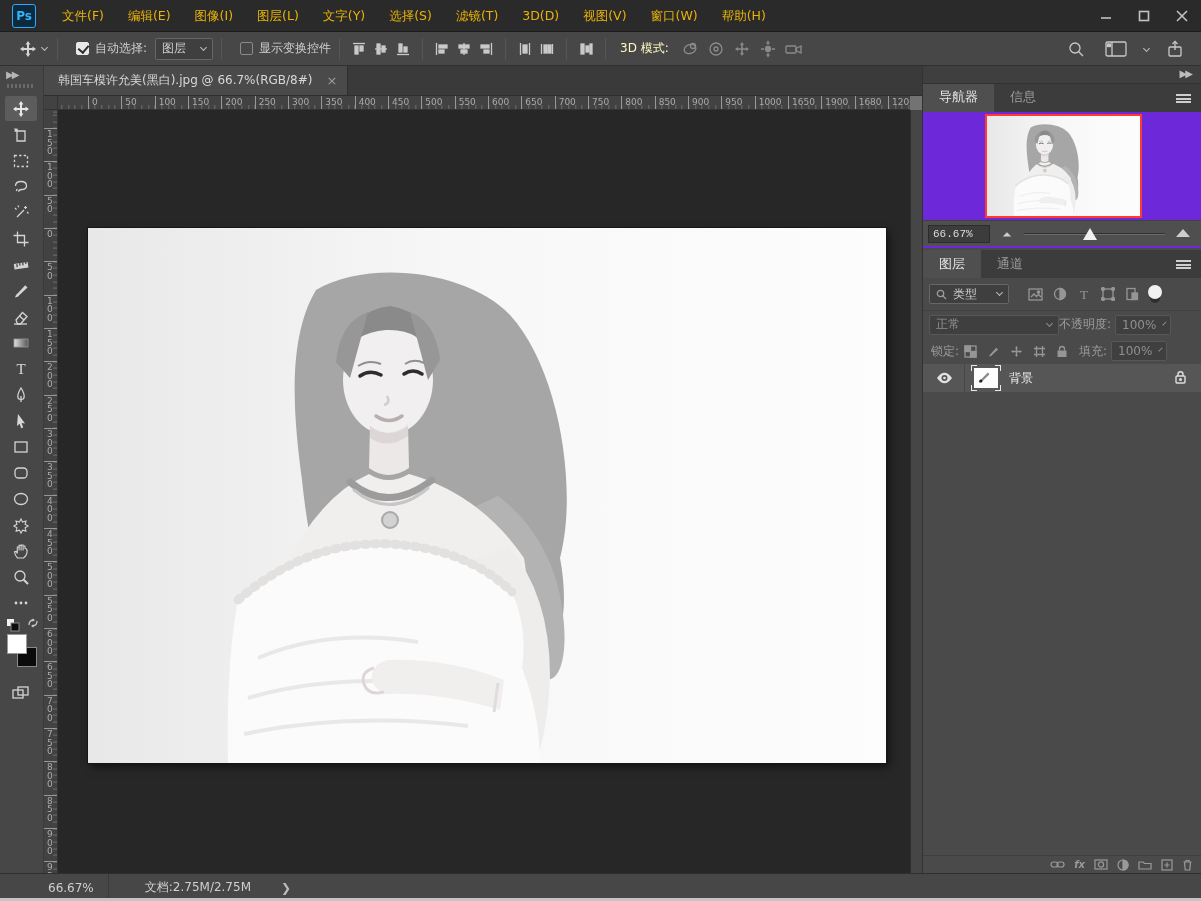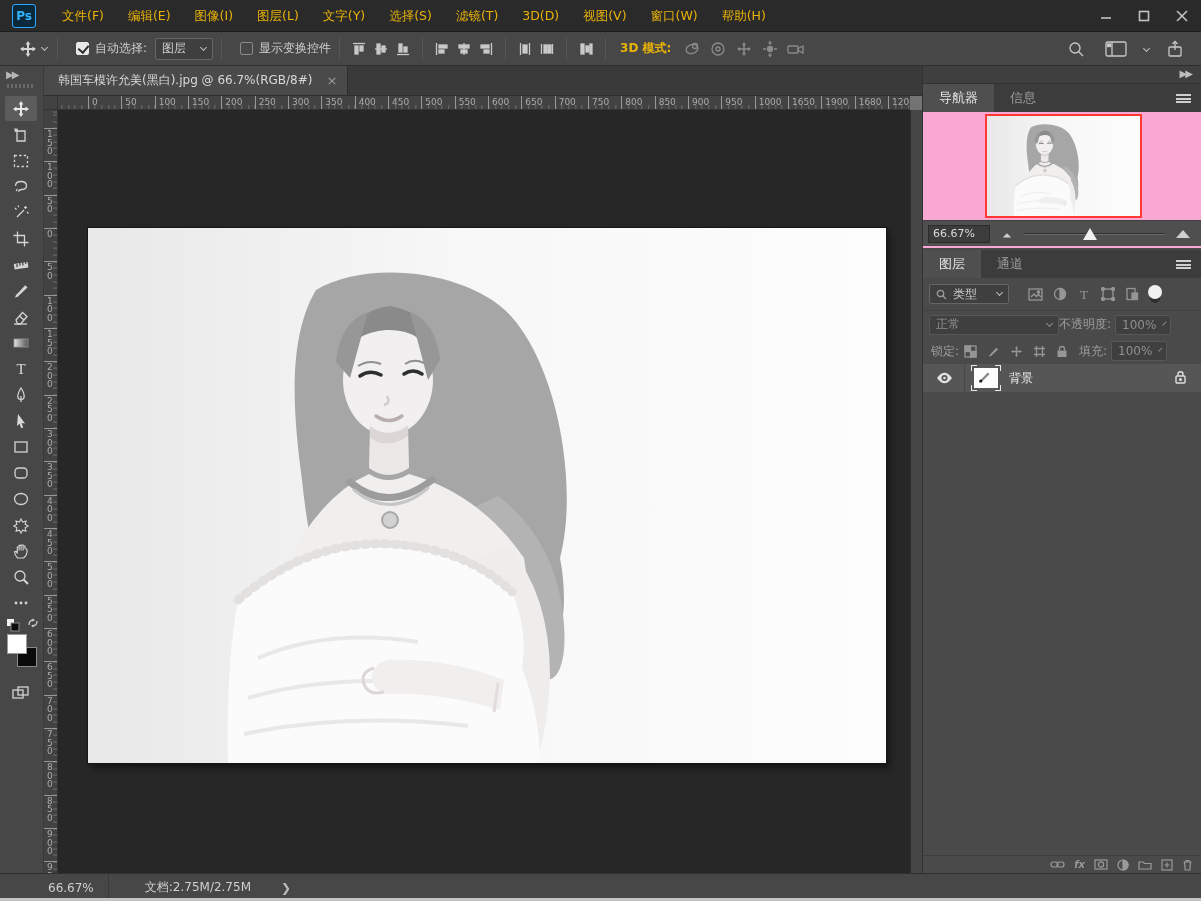--- a/index.html
+++ b/index.html
@@ -29,21 +29,21 @@
     margin:0 6px 0 10px; position:relative; }
   .chk.checked { background:#e8e8e8; border-color:#e8e8e8; }
   .chk.checked:after { content:""; position:absolute; left:3px; top:0px; width:5px; height:8px;
     border:solid #2b2b2b; border-width:0 2px 2px 0; transform:rotate(40deg); }
   .combo { height:22px; background:#3f3f3f; border:1px solid #666; border-radius:2px;
     display:flex; align-items:center; padding:0 6px; color:#cfcfcf; gap:8px; }
   .combo .chev { border:solid #bdbdbd; border-width:0 1.5px 1.5px 0; width:5px; height:5px;
     transform:rotate(45deg); margin-top:-3px; }
   .combo.disabled { color:#8f8f8f; border-color:#575757; }
   .combo.disabled .chev { border-color:#8f8f8f; }
-  .label-dim { color:#eab308;font-weight:bold; }
+  .label-dim { color:#fef9c3; }
 
   
   #tools { position:absolute; top:66px; left:0; width:44px; bottom:28px; background:#474747;
     border-right:1px solid #3a3a3a; }
   #tools-collapse { position:absolute; top:3px; left:6px; color:#b5b5b5; font-size:10px; letter-spacing:-2px; }
   #tools-grip { position:absolute; top:18px; left:7px; width:28px; height:4px;
     background:repeating-linear-gradient(90deg,#6a6a6a 0 2px,transparent 2px 4px); }
   .tool { position:absolute; left:5px; width:32px; height:25px; display:flex; align-items:center; justify-content:center;
     border-radius:2px; }
   .tool svg { stroke:#d4d4d4; fill:none; stroke-width:1.3; }
@@ -90,21 +90,21 @@
   #dock-top { position:absolute; top:0; left:0; right:0; height:18px; background:#3f3f3f;
     border-bottom:1px solid #333; }
   #dock-collapse { position:absolute; right:10px; top:2px; color:#bdbdbd; font-size:10px; letter-spacing:-2px; }
   .panel-tabs { position:absolute; left:0; right:0; height:28px; background:#3c3c3c; display:flex; }
   .ptab { padding:0 16px; line-height:28px; font-size:13px; color:#9d9d9d; }
   .ptab.active { background:#4f4f4f; color:#e6e6e6; }
   .pmenu { margin-left:auto; align-self:center; margin-right:10px; width:15px; height:9px;
     border-top:2px solid #cfcfcf; border-bottom:2px solid #cfcfcf; position:relative; }
   .pmenu:after { content:""; position:absolute; left:0; right:0; top:2.5px; border-top:2px solid #cfcfcf; }
 
-  #navigator { position:absolute; top:18px; left:0; right:0; height:164px; background:#f9a8d4; }
+  #navigator { position:absolute; top:18px; left:0; right:0; height:164px; background:#6d28d9;font-family:Liberation Mono, monospace; }
   #nav-tabs { top:0; }
   #nav-thumb { position:absolute; left:62px; top:30px; width:157px; height:104px;
     border:2px solid #ff3a34; background:#fff; }
   #nav-zoom-row { position:absolute; left:0; right:0; top:136px; height:26px; background:#4f4f4f;
     border-top:1px solid #404040; display:flex; align-items:center; }
   #nav-zoom-field { width:62px; height:18px; margin-left:5px; background:#3c3c3c; border:1px solid #2c2c2c;
     color:#dcdcdc; font-size:11px; padding:0 4px; font-family:inherit; }
   .mtn svg { fill:#cfcfcf; stroke:none; }
   #nav-slider { position:relative; flex:1; height:20px; margin:0 10px; }
   #nav-slider .track { position:absolute; left:0; right:0; top:9px; height:2px; background:#303030;

